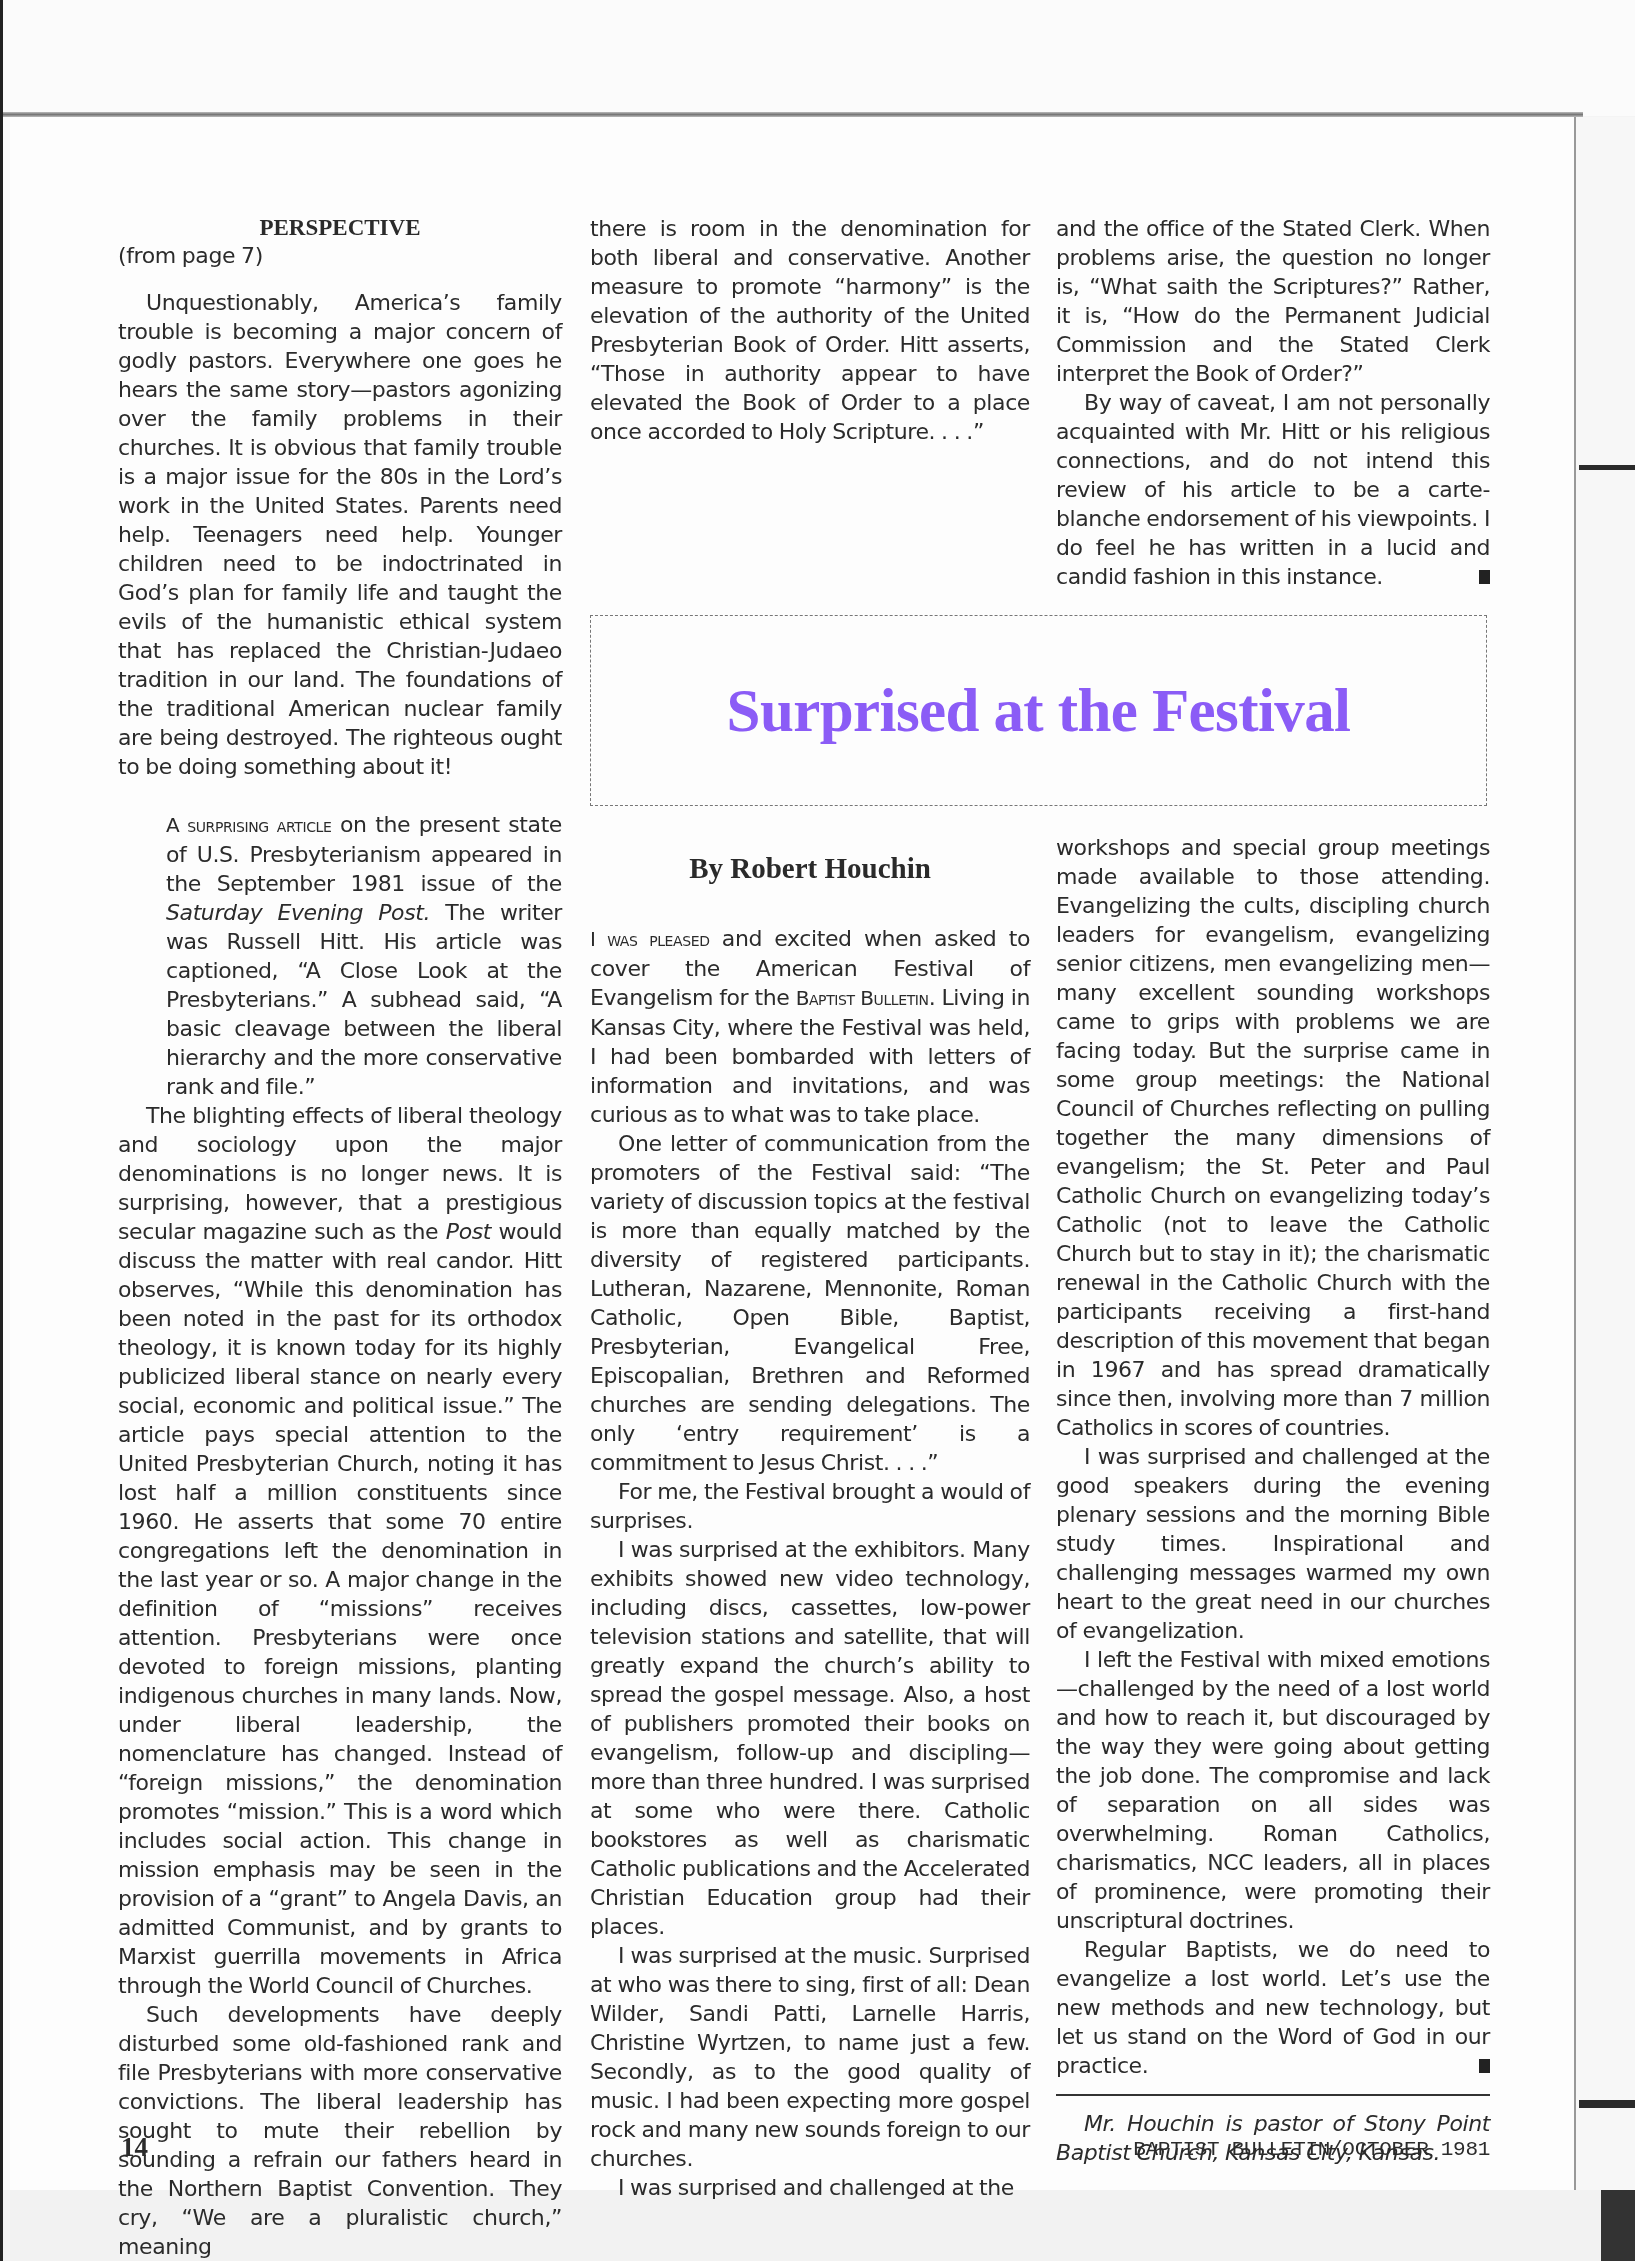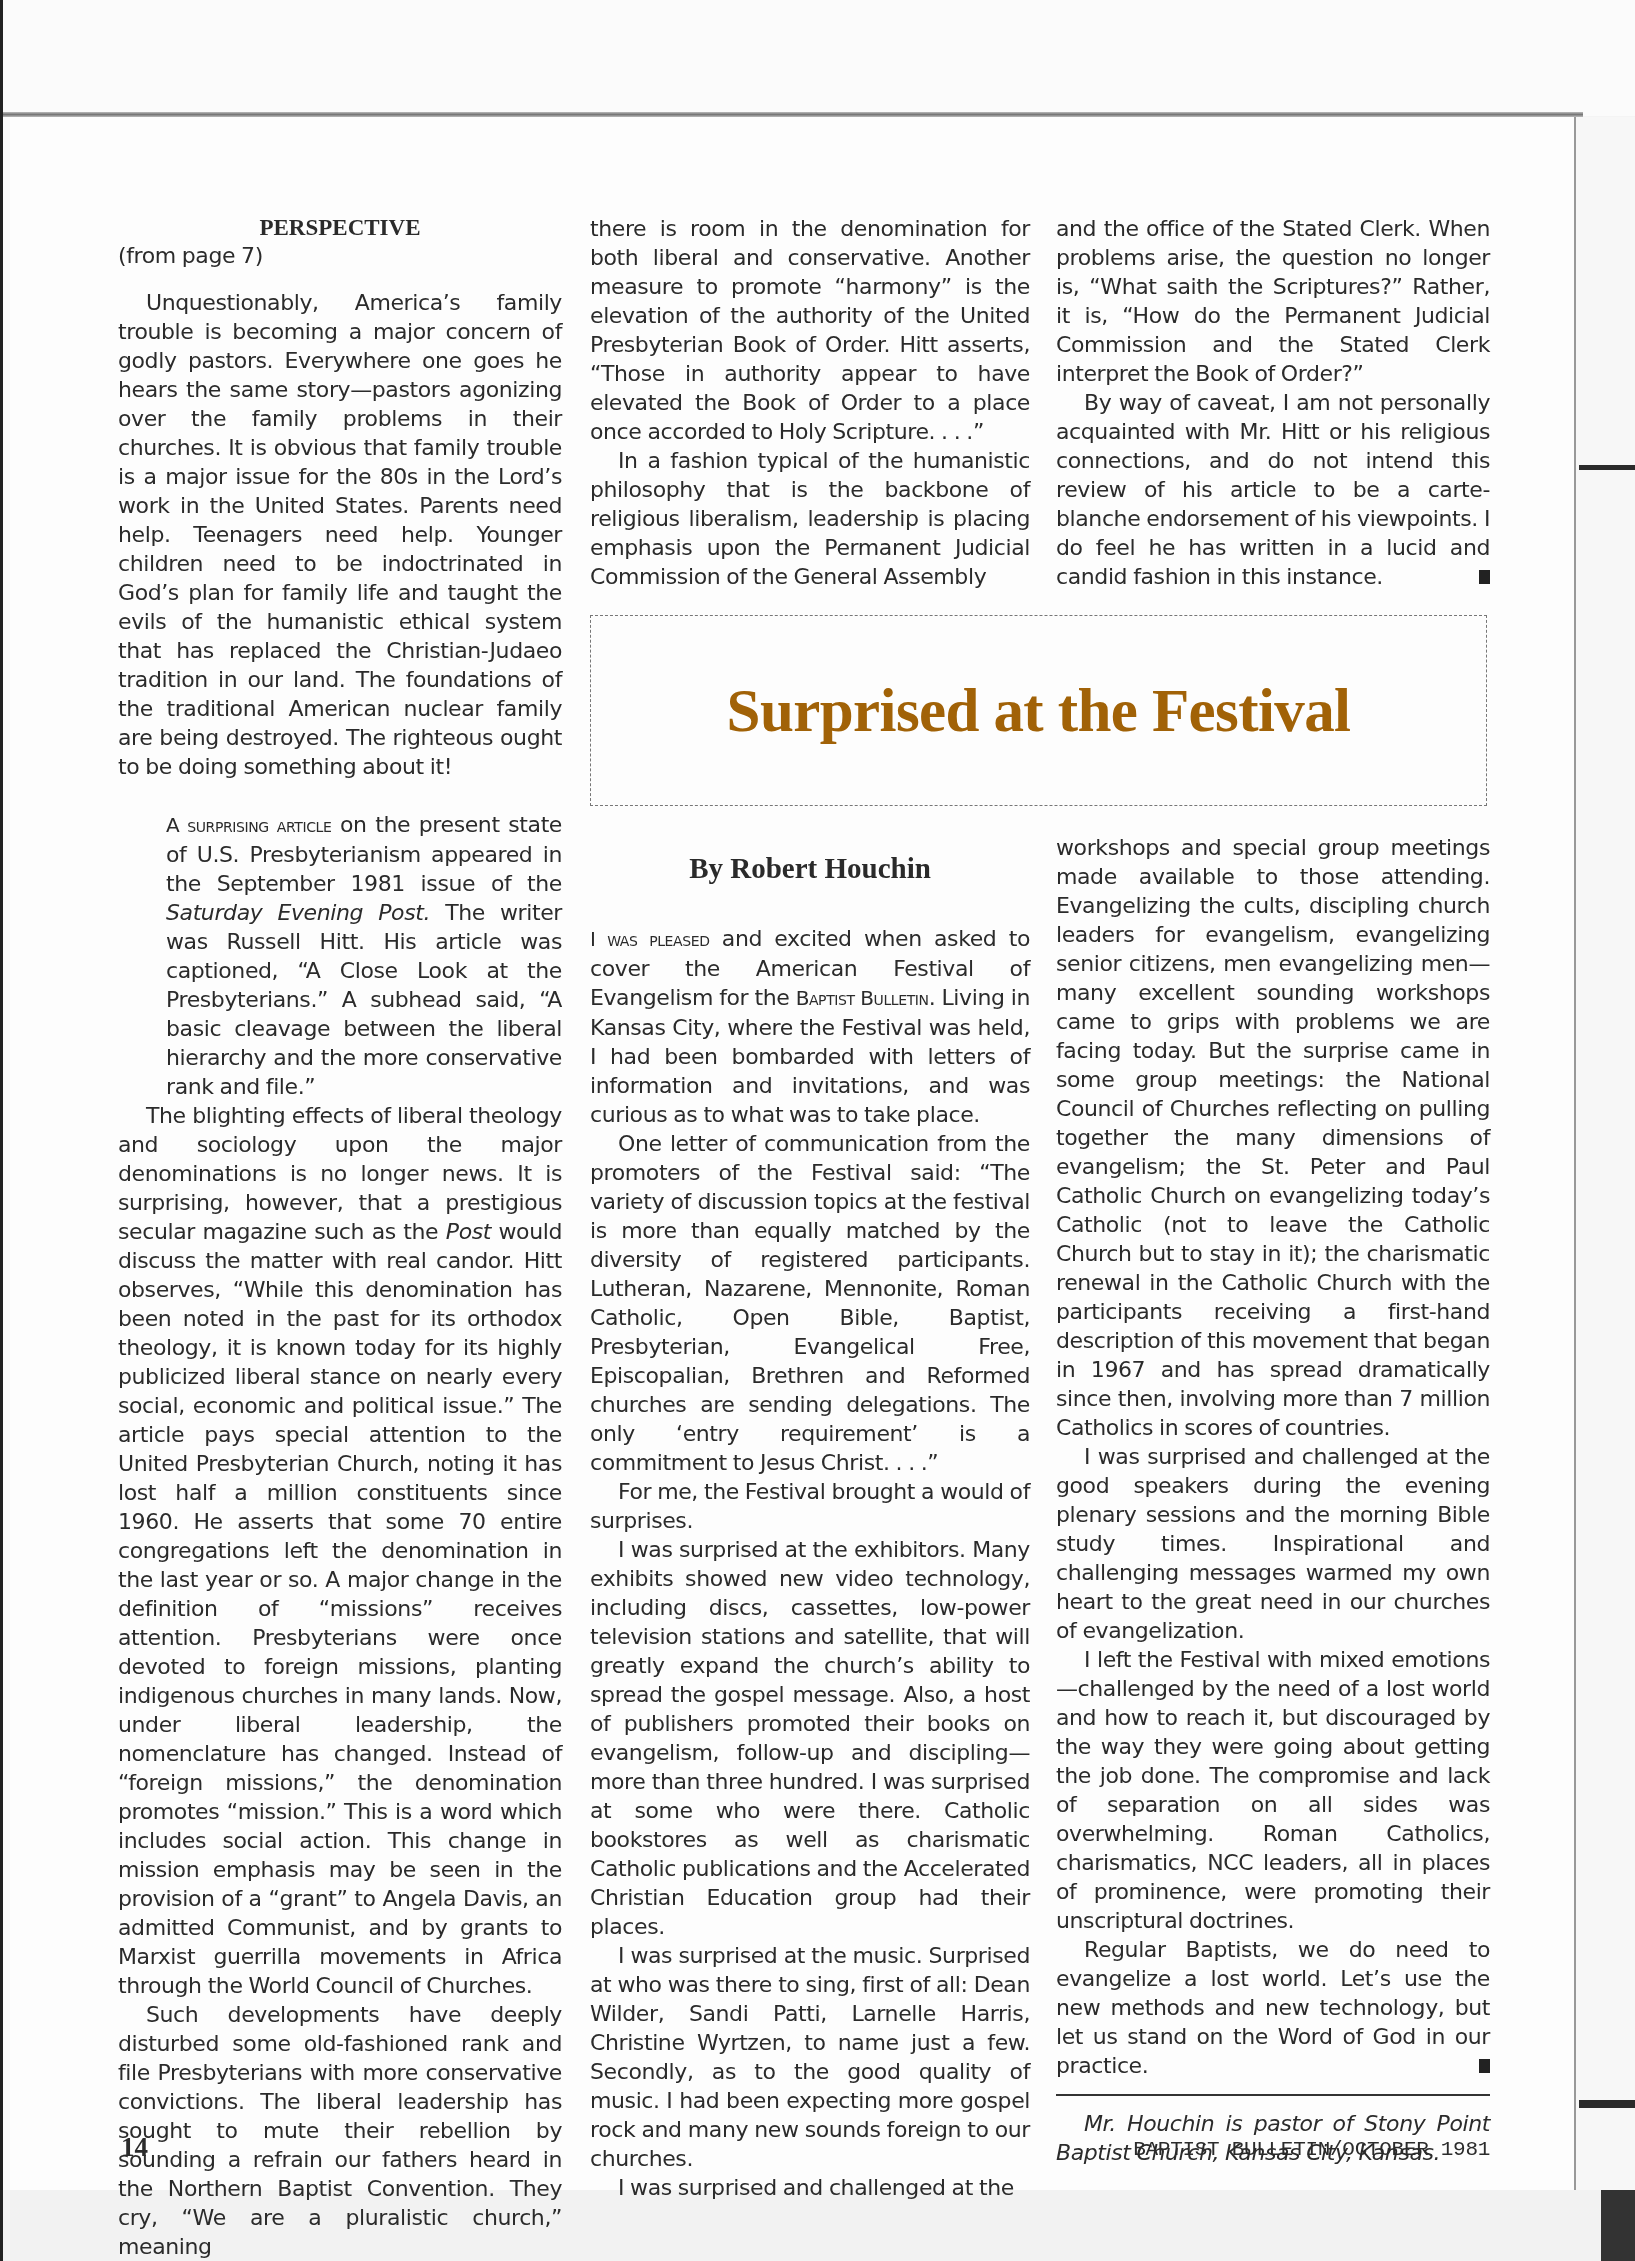--- a/index.html
+++ b/index.html
@@ -25,21 +25,21 @@
   .sc{font-variant:small-caps;font-size:20px;}
   .it{font-style:italic;}
   .kicker{text-align:center;font-family:"Liberation Serif",serif;font-weight:bold;font-size:23px;
           line-height:28px;letter-spacing:0;}
   .kicker-sub{text-align:left;font-size:22px;line-height:28px;margin-bottom:18px;}
   .endmark{display:inline-block;width:11.5px;height:14px;background:#222;float:right;margin-top:7.7px;}
 
   .headline-box{position:absolute;left:590px;top:615px;width:897px;height:191px;
        border:1.9px dashed #777;box-sizing:border-box;display:flex;align-items:center;justify-content:center;}
   .headline{font-family:"Liberation Serif","DejaVu Serif",serif;font-weight:bold;font-size:61px;
-       letter-spacing:-0.6px;color:#a16207;margin:0;}
+       letter-spacing:-0.6px;color:#8b5cf6;margin:0;}
   .byline{position:absolute;left:590px;top:852px;width:440px;text-align:center;
        font-family:"Liberation Serif",serif;font-weight:bold;font-size:29px;color:#2a2a2a;}
   .author-rule{height:1.9px;background:#333;margin:14px 0 12.8px 0;}
   .author-note{font-style:italic;font-family:"DejaVu Sans",sans-serif;}
   .pagenum{position:absolute;left:121px;top:2132px;font-family:"Liberation Serif",serif;
        font-weight:bold;font-size:27px;text-align:right;}
   .footer{position:absolute;left:1056px;top:2138px;width:434px;text-align:right;
        font-family:Liberation Mono, monospace;font-size:21px;letter-spacing:-0.3px;}
 </style>
 </head>
@@ -60,21 +60,20 @@
   <div class="kicker">PERSPECTIVE</div>
   <div class="kicker-sub">(from page 7)</div>
   <p class="ind">Unquestionably, America’s family trouble is becoming a major concern of godly pastors. Everywhere one goes he hears the same story—pastors agonizing over the family problems in their churches. It is obvious that family trouble is a major issue for the 80s in the Lord’s work in the United States. Parents need help. Teenagers need help. Younger children need to be indoctrinated in God’s plan for family life and taught the evils of the humanistic ethical system that has replaced the Christian-Judaeo tradition in our land. The foundations of the traditional American nuclear family are being destroyed. The righteous ought to be doing something about it!</p>
   <p class="gap"><span class="sc">A surprising article</span><span> on the present state of U.S. Presbyterianism appeared in the September 1981 issue of the </span><span class="it">Saturday Evening Post.</span><span> The writer was Russell Hitt. His article was captioned, “A Close Look at the Presbyterians.” A subhead said, “A basic cleavage between the liberal hierarchy and the more conservative rank and file.”</span></p>
   <p class="ind"><span>The blighting effects of liberal theology and sociology upon the major denominations is no longer news. It is surprising, however, that a prestigious secular magazine such as the </span><span class="it">Post</span><span> would discuss the matter with real candor. Hitt observes, “While this denomination has been noted in the past for its orthodox theology, it is known today for its highly publicized liberal stance on nearly every social, economic and political issue.” The article pays special attention to the United Presbyterian Church, noting it has lost half a million constituents since 1960. He asserts that some 70 entire congregations left the denomination in the last year or so. A major change in the definition of “missions” receives attention. Presbyterians were once devoted to foreign missions, planting indigenous churches in many lands. Now, under liberal leadership, the nomenclature has changed. Instead of “foreign missions,” the denomination promotes “mission.” This is a word which includes social action. This change in mission emphasis may be seen in the provision of a “grant” to Angela Davis, an admitted Communist, and by grants to Marxist guerrilla movements in Africa through the World Council of Churches.</span></p>
   <p class="ind">Such developments have deeply disturbed some old-fashioned rank and file Presbyterians with more conservative convictions. The liberal leadership has sought to mute their rebellion by sounding a refrain our fathers heard in the Northern Baptist Convention. They cry, “We are a pluralistic church,” meaning</p>
 </div>
 
 <div class="col" style="left:590px;top:214px;width:440px;">
   <p>there is room in the denomination for both liberal and conservative. Another measure to promote “harmony” is the elevation of the authority of the United Presbyterian Book of Order. Hitt asserts, “Those in authority appear to have elevated the Book of Order to a place once accorded to Holy Scripture. . . .”</p>
-  <p class="ind">In a fashion typical of the humanistic philosophy that is the backbone of religious liberalism, leadership is placing emphasis upon the Permanent Judicial Commission of the General Assembly</p>
 </div>
 
 <div class="col" style="left:1056px;top:214px;width:434px;">
   <p>and the office of the Stated Clerk. When problems arise, the question no longer is, “What saith the Scriptures?” Rather, it is, “How do the Permanent Judicial Commission and the Stated Clerk interpret the Book of Order?”</p>
   <p class="ind"><span>By way of caveat, I am not personally acquainted with Mr. Hitt or his religious connections, and do not intend this review of his article to be a carte-blanche endorsement of his viewpoints. I do feel he has written in a lucid and candid fashion in this instance.</span><span class="endmark"></span></p>
 </div>
 
 <div class="headline-box">
   <h1 class="headline">Surprised at the Festival</h1>
 </div>

